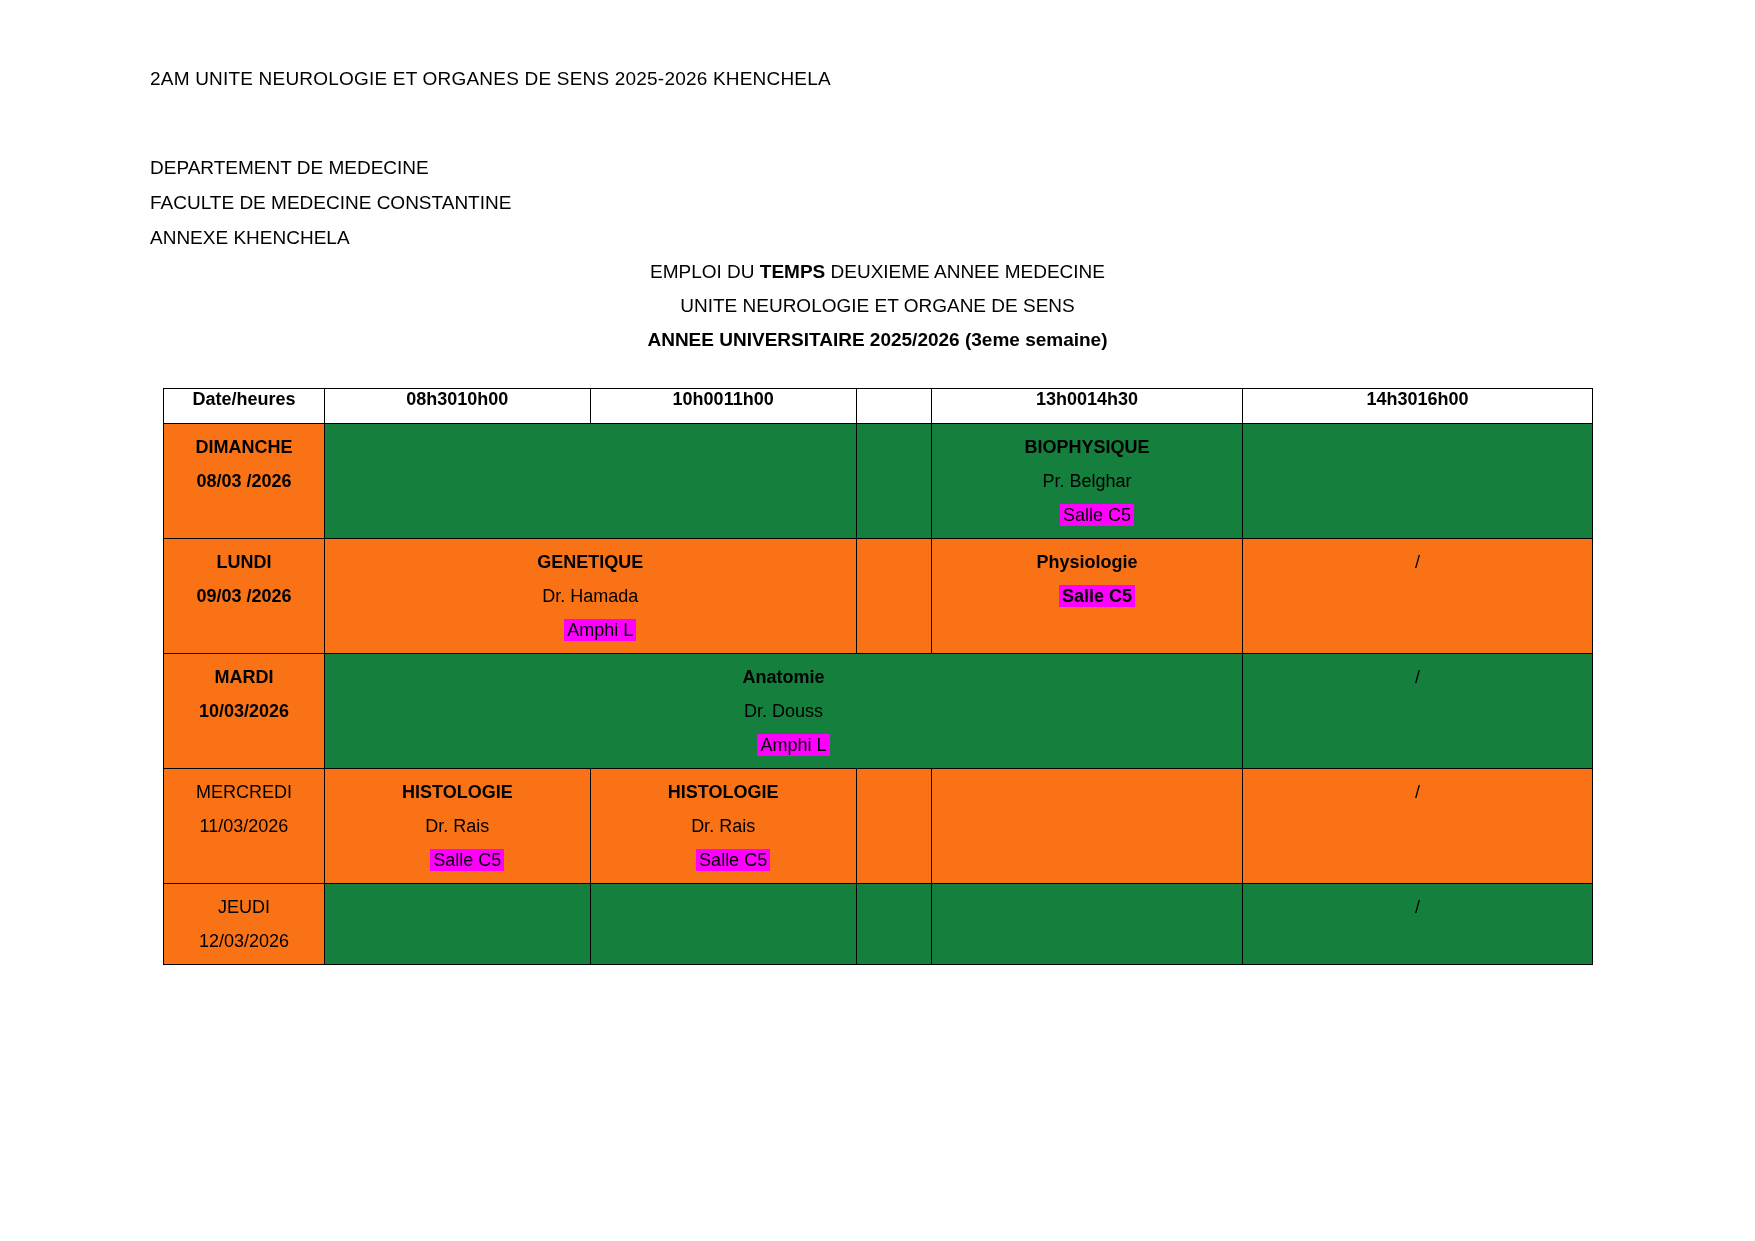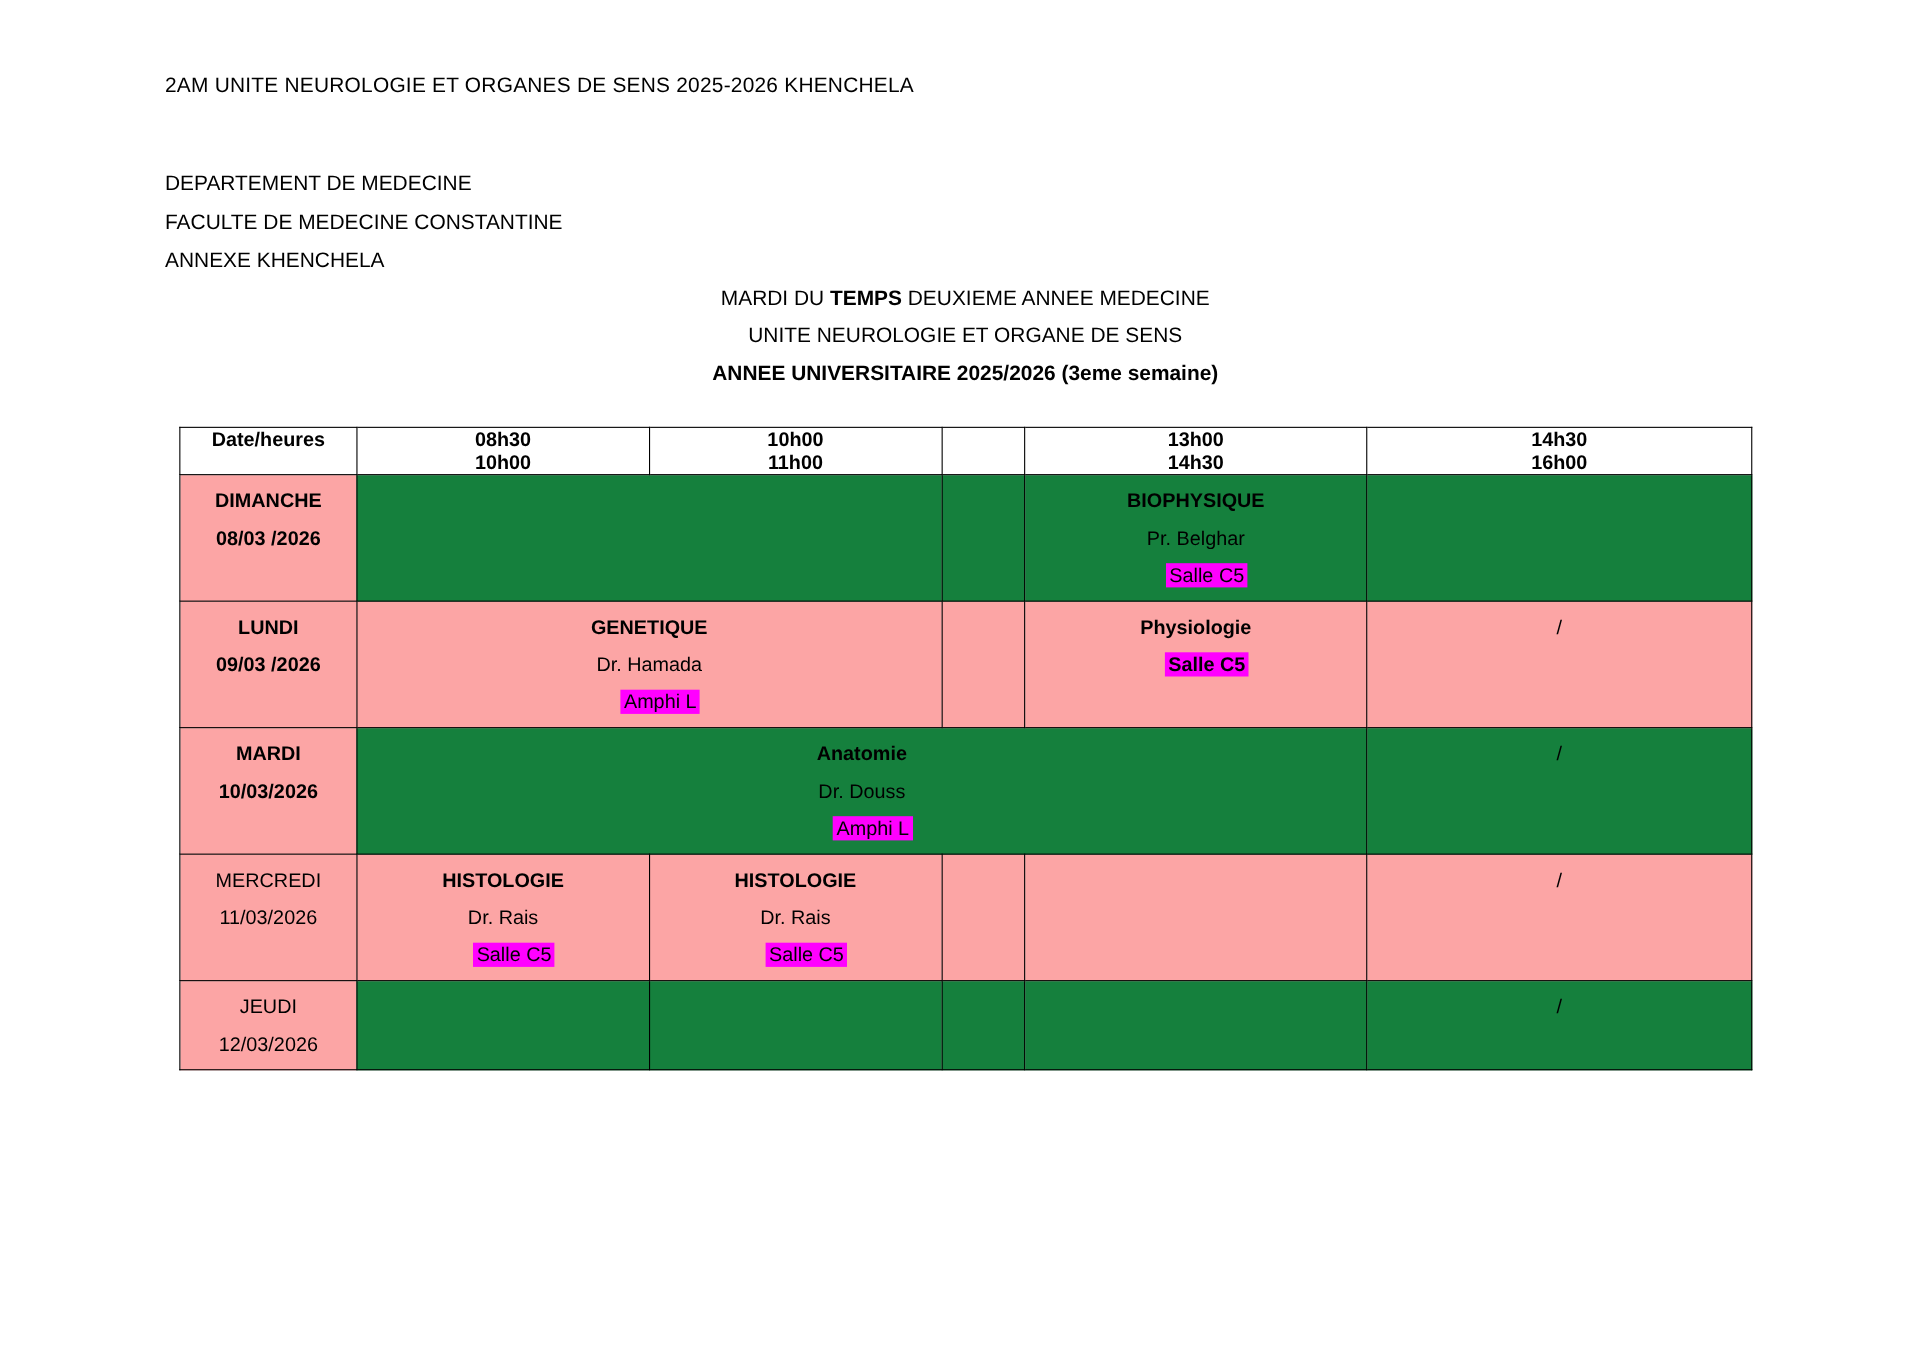--- a/index.html
+++ b/index.html
@@ -66,21 +66,20 @@
     font-weight: bold;
     text-align: center;
     vertical-align: middle;
   }
   .hdr-split {
     display: flex;
     justify-content: center;
     padding: 0 16px;
     box-sizing: border-box;
     font-weight: bold;
-    flex-direction: column;
   }
   .daycell {
     text-align: center;
     font-size: 18px;
     line-height: 34px;
     padding-top: 6px;
     padding-bottom: 6px;
   }
   .daycell.bold { font-weight: bold; }
   .sesscell {
@@ -91,21 +90,21 @@
   }
   .sess-title { font-weight: bold; }
   .sess-teacher { font-weight: normal; }
   .room {
     background: #FF00FF;
     padding: 1px 3px;
     margin-left: 20px;
   }
   .room.bold { font-weight: bold; }
   .grey { background: #15803d; }
-  .white { background: #fca5a5; }
+  .white { background: #f97316; }
   .slash {
     text-align: center;
     line-height: 34px;
     padding-top: 6px;
   }
   .empty-pad { height: 34px; }
 </style>
 </head>
 <body>
 
@@ -113,21 +112,21 @@
 
   <div class="doc-header">2AM UNITE NEUROLOGIE ET ORGANES  DE SENS 2025-2026 KHENCHELA</div>
 
   <div class="fac-block">
     <div>DEPARTEMENT DE MEDECINE</div>
     <div>FACULTE DE MEDECINE CONSTANTINE</div>
     <div>ANNEXE KHENCHELA</div>
   </div>
 
   <div class="center-block">
-    <div class="line1"><span>MARDI DU </span><span class="b">TEMPS</span><span> DEUXIEME  ANNEE  MEDECINE</span></div>
+    <div class="line1"><span>EMPLOI DU </span><span class="b">TEMPS</span><span> DEUXIEME  ANNEE  MEDECINE</span></div>
     <div class="line2">UNITE NEUROLOGIE ET ORGANE DE SENS</div>
     <div class="line3">ANNEE UNIVERSITAIRE 2025/2026 (3eme semaine)</div>
   </div>
 
   <table class="schedule">
     <colgroup>
       <col style="width:132px">
       <col style="width:218px">
       <col style="width:218px">
       <col style="width:62px">

